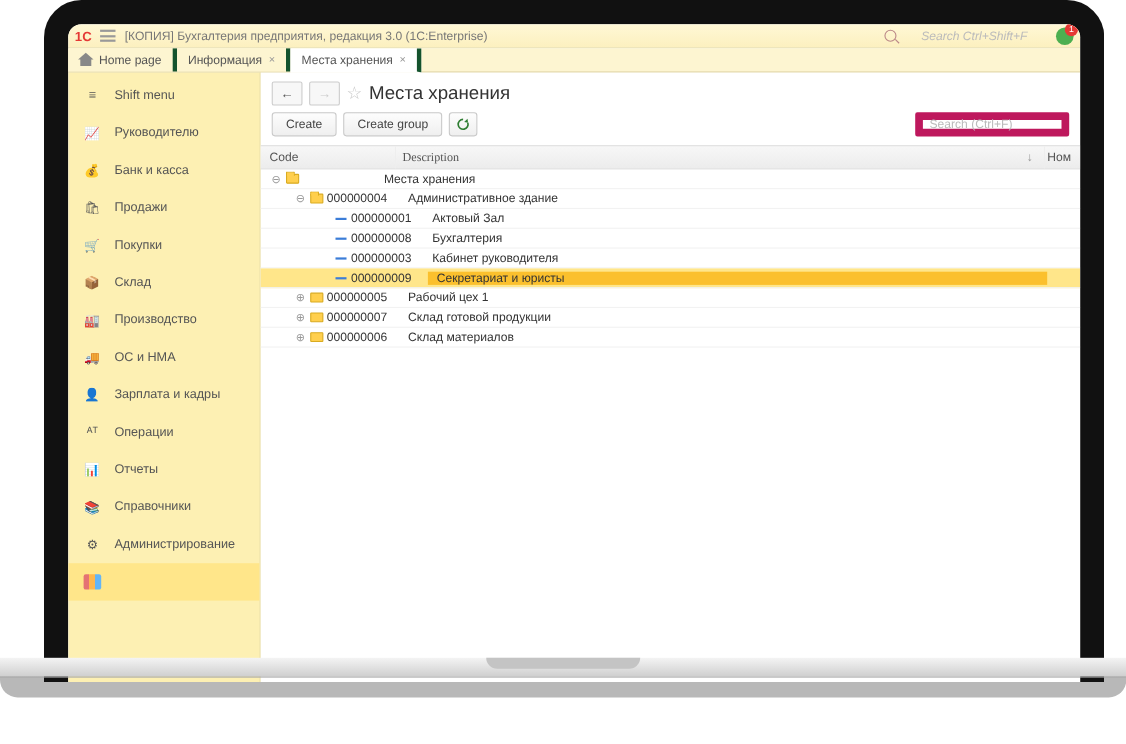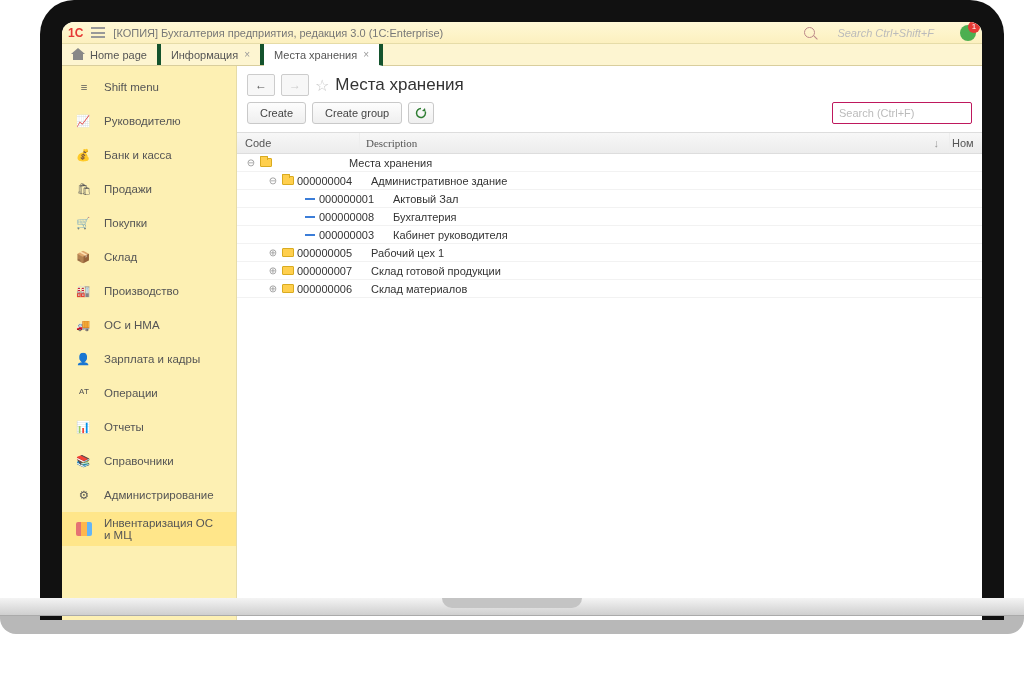--- a/index.html
+++ b/index.html
@@ -110,21 +110,21 @@
     display: flex; align-items: center; gap: 6px; padding: 0 10px 8px 10px;
   }
   .btn {
     height: 22px; padding: 0 12px; border: 1px solid #c9c9c9; border-radius: 3px;
     background: linear-gradient(#fdfdfd,#efefef); color: #444; font-size: 11px;
     display: flex; align-items: center; cursor: pointer;
   }
   .btn.icon-only { width: 26px; padding: 0; justify-content: center; color: #2e7d32; }
   .toolbar-spacer { flex: 1; }
   .search-field {
-    width: 140px; height: 22px; border: 1px solid #be185d; border-radius: 2px;
+    width: 140px; height: 22px; border: 7px solid #be185d; border-radius: 2px;
     padding: 0 6px; color: #bbb; font-size: 11px; display: flex; align-items: center;
   }
 
   
   .listhdr {
     display: flex; align-items: center; height: 22px; background: linear-gradient(#f7f7f7,#ececec);
     border-top: 1px solid #ddd; border-bottom: 1px solid #ddd; font-size: 11px; color: #555;
   }
   .col-code { width: 120px; padding-left: 8px; }
   .col-desc { flex: 1; padding-left: 4px; display: flex; align-items: center; font-family: Liberation Serif, serif; }
@@ -246,21 +246,20 @@
             <span>Справочники</span>
           </div>
           <div class="side-item">
             <span class="ic">⚙</span>
             <span>Администрирование</span>
           </div>
           <div class="side-item last">
             <span class="ic">
               <span class="books"></span>
             </span>
-            <span>Инвентаризация ОС и МЦ</span>
           </div>
         </div>
 
       <div class="main">
         <div class="panel-header">
           <div class="navbtn">←</div>
           <div class="navbtn disabled">→</div>
           <span class="star-ic">☆</span>
           <span class="panel-title">Места хранения</span>
         </div>
@@ -340,20 +339,31 @@
               <span class="indent" style="width: 52px;"></span>
               <span class="toggle"></span>
               <span class="ic-slot">
                 <span class="dash"></span>
               </span>
               <span class="code">000000003</span>
               <span class="desc-cell">
                 <span class="desc">Кабинет руководителя</span>
               </span>
             </div>
+            <div class="row selected">
+              <span class="indent" style="width: 52px;"></span>
+              <span class="toggle"></span>
+              <span class="ic-slot">
+                <span class="dash"></span>
+              </span>
+              <span class="code">000000009</span>
+              <span class="desc-cell">
+                <span class="desc">Секретариат и юристы</span>
+              </span>
+            </div>
             <div class="row">
               <span class="indent" style="width: 30px;"></span>
               <span class="toggle">⊕</span>
               <span class="ic-slot">
                 <span class="folder"></span>
               </span>
               <span class="code">000000005</span>
               <span class="desc-cell">
                 <span class="desc">Рабочий цех 1</span>
               </span>

